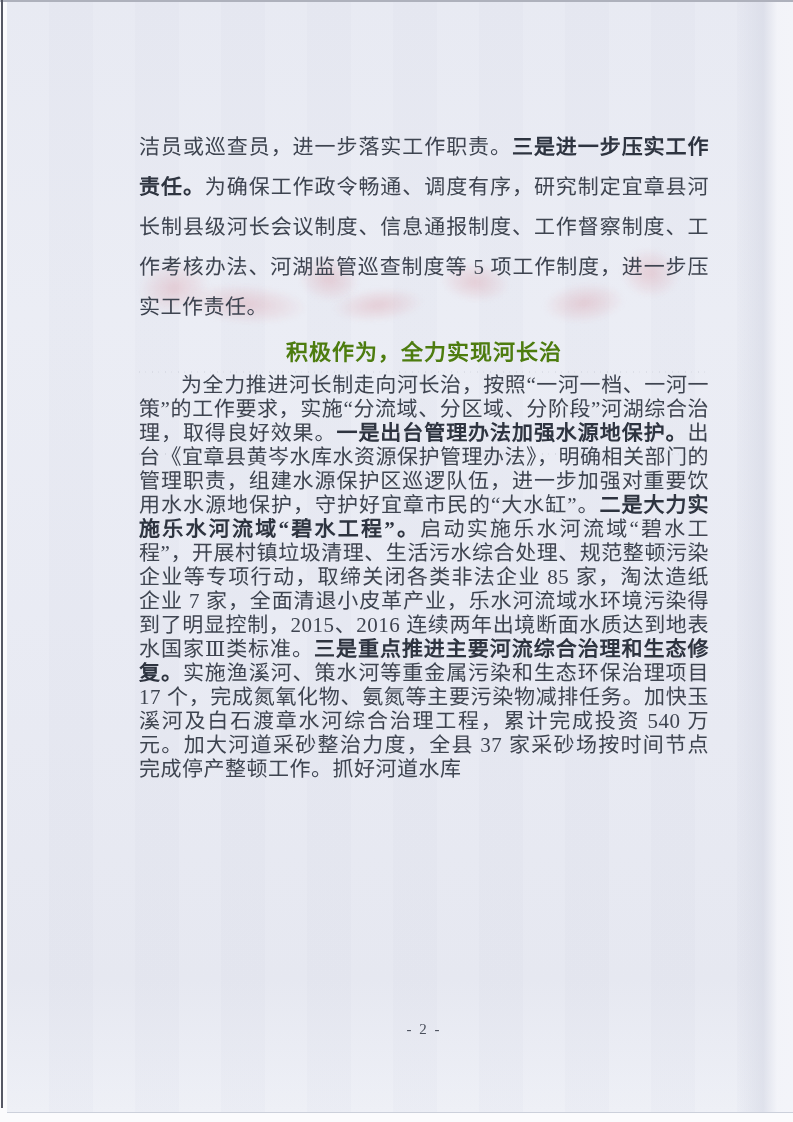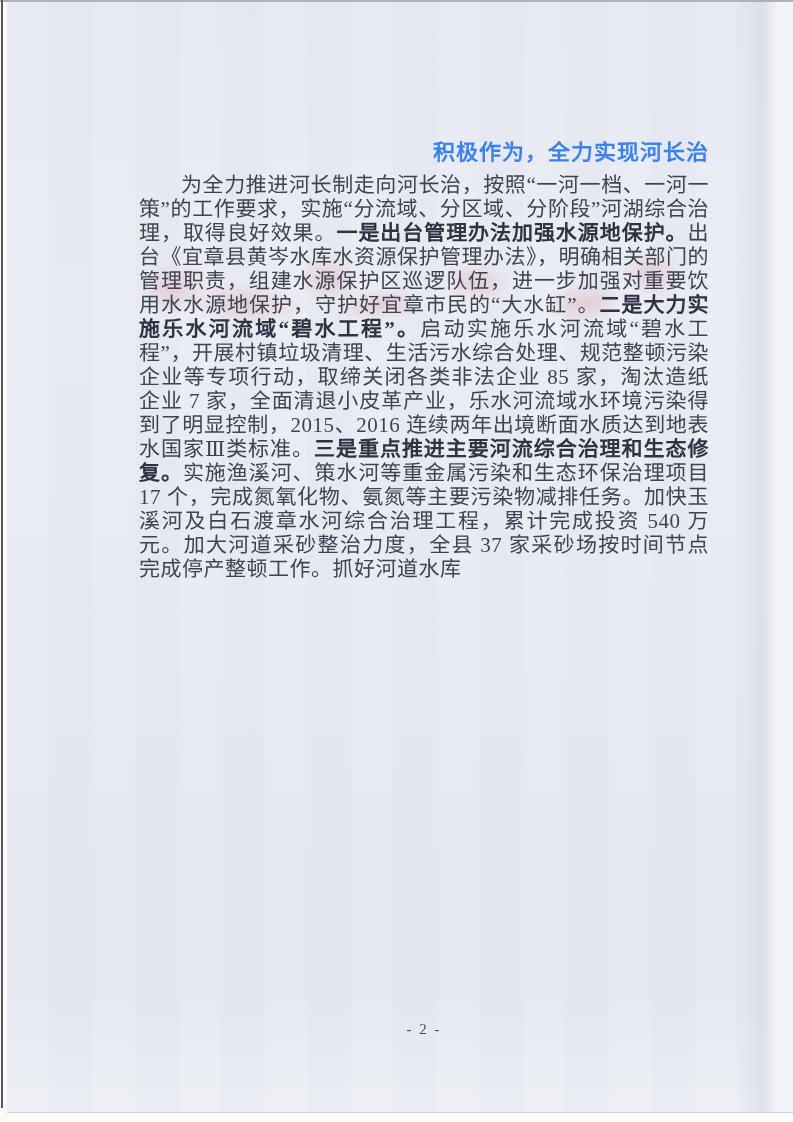--- a/index.html
+++ b/index.html
@@ -39,21 +39,21 @@
     text-justify:inter-character;
     letter-spacing:.5px;
   }
   .para { margin:0; font-size:21px; line-height:40px; }
   .para-body { line-height:24px; text-indent:2em; }
   .seg-bold { font-weight:bold; color:#2e3440; }
   .heading {
     margin:6px 0 0 0;
     font-family:"Liberation Sans","DejaVu Sans",sans-serif;
     font-weight:bold; font-size:22px; line-height:40px;
-    text-align:right; color:#3b82f6; letter-spacing:1px;
+    text-align:center; color:#4d7c0f; letter-spacing:1px;
   }
   .page-num {
     position:absolute; left:139px; top:1018px; width:570px;
     text-align:center; font-size:15px; line-height:22px;
     color:#4a4f5c; letter-spacing:2px;
   }
   
   .bleed {
     position:absolute; border-radius:50%;
     filter:blur(2px);
@@ -90,20 +90,21 @@
 <div class="bleed b4"></div>
 <div class="bleed b5"></div>
 <div class="bleed b6"></div>
 <div class="bleed b7"></div>
 
 <div class="noise n1"></div>
 <div class="noise n2"></div>
 
 <div class="content">
 
+  <p class="para"><span>洁员或巡查员，进一步落实工作职责。</span><span class="seg-bold">三是进一步压实工作责任。</span><span>为确保工作政令畅通、调度有序，研究制定宜章县河长制县级河长会议制度、信息通报制度、工作督察制度、工作考核办法、河湖监管巡查制度等 5 项工作制度，进一步压实工作责任。</span></p>
 
   <h2 class="heading">积极作为，全力实现河长治</h2>
 
   <p class="para para-body"><span>为全力推进河长制走向河长治，按照“一河一档、一河一策”的工作要求，实施“分流域、分区域、分阶段”河湖综合治理，取得良好效果。</span><span class="seg-bold">一是出台管理办法加强水源地保护。</span><span>出台《宜章县黄岑水库水资源保护管理办法》，明确相关部门的管理职责，组建水源保护区巡逻队伍，进一步加强对重要饮用水水源地保护，守护好宜章市民的“大水缸”。</span><span class="seg-bold">二是大力实施乐水河流域“碧水工程”。</span><span>启动实施乐水河流域“碧水工程”，开展村镇垃圾清理、生活污水综合处理、规范整顿污染企业等专项行动，取缔关闭各类非法企业 85 家，淘汰造纸企业 7 家，全面清退小皮革产业，乐水河流域水环境污染得到了明显控制，2015、2016 连续两年出境断面水质达到地表水国家Ⅲ类标准。</span><span class="seg-bold">三是重点推进主要河流综合治理和生态修复。</span><span>实施渔溪河、策水河等重金属污染和生态环保治理项目 17 个，完成氮氧化物、氨氮等主要污染物减排任务。加快玉溪河及白石渡章水河综合治理工程，累计完成投资 540 万元。加大河道采砂整治力度，全县 37 家采砂场按时间节点完成停产整顿工作。抓好河道水库</span></p>
 
 </div>
 
 <div class="page-num">- 2 -</div>
 
 </body></html>

